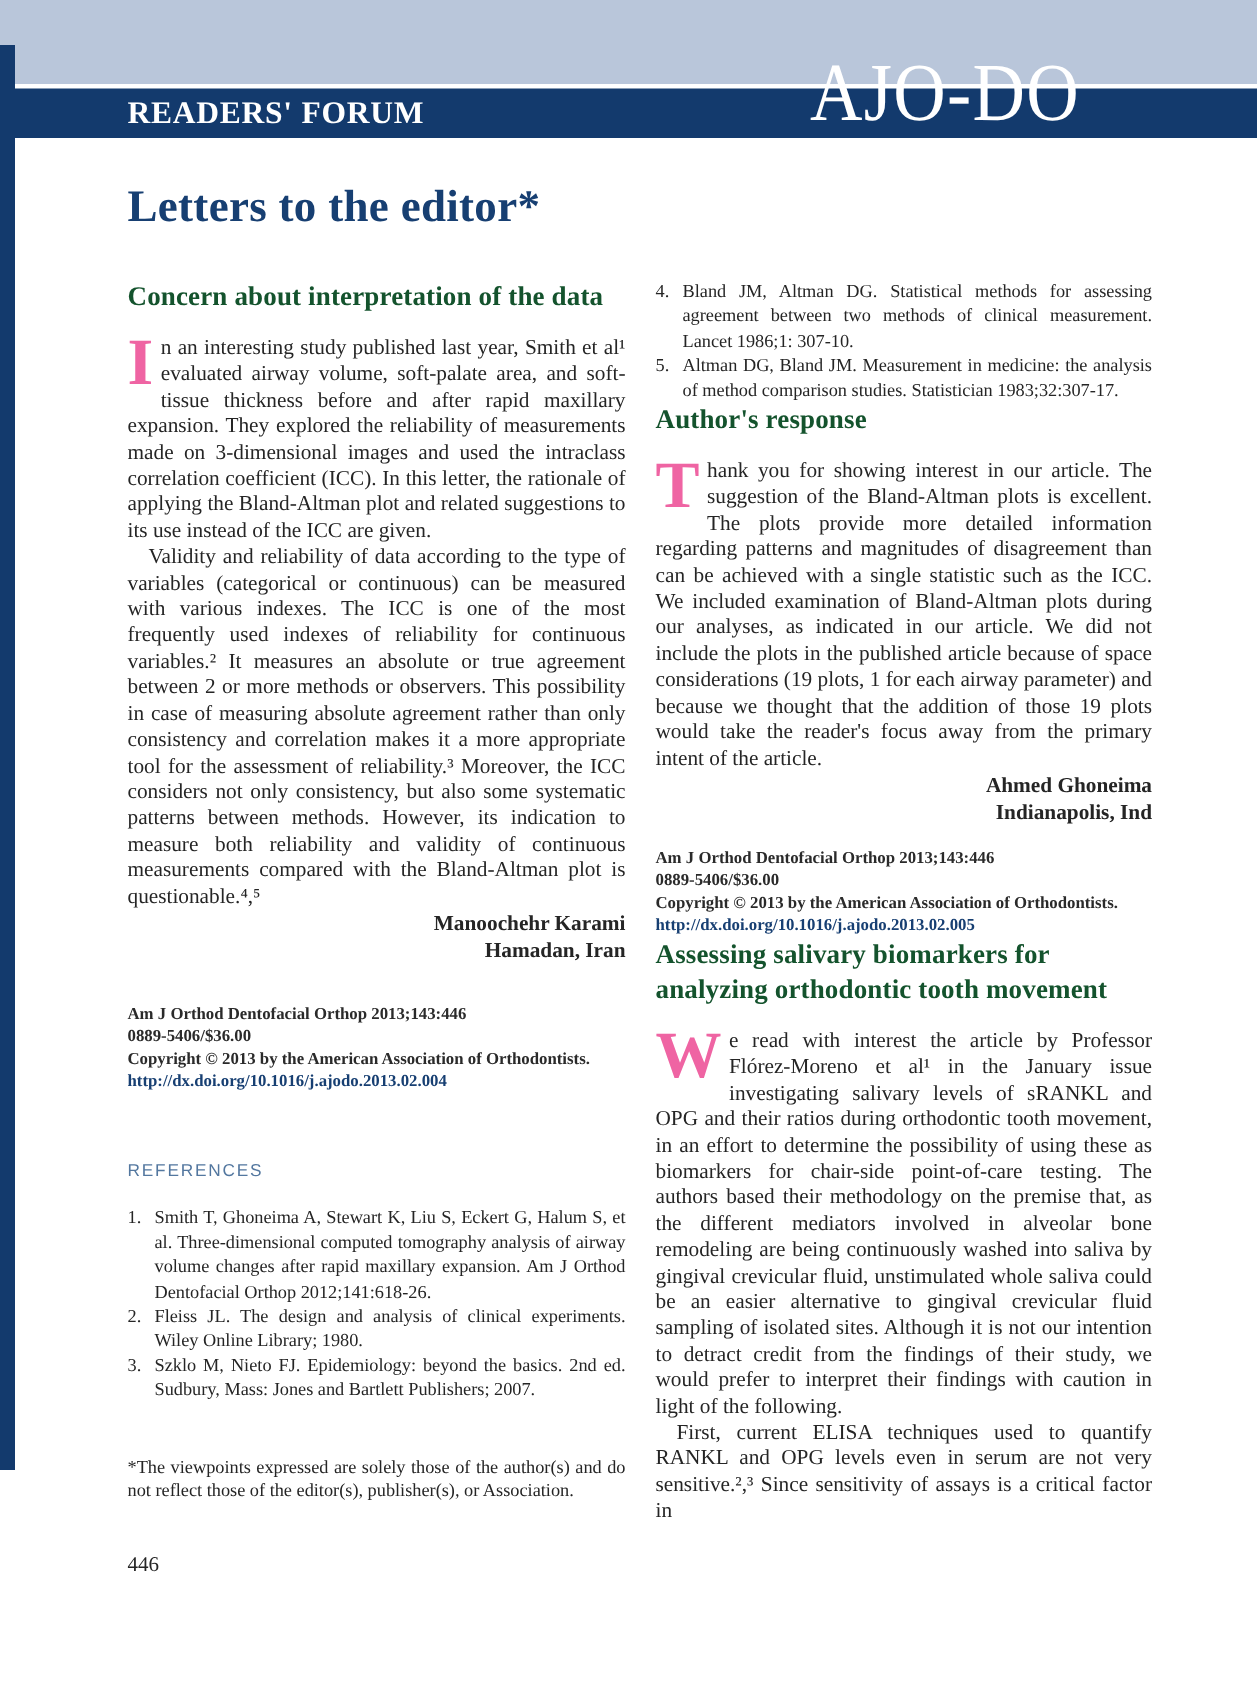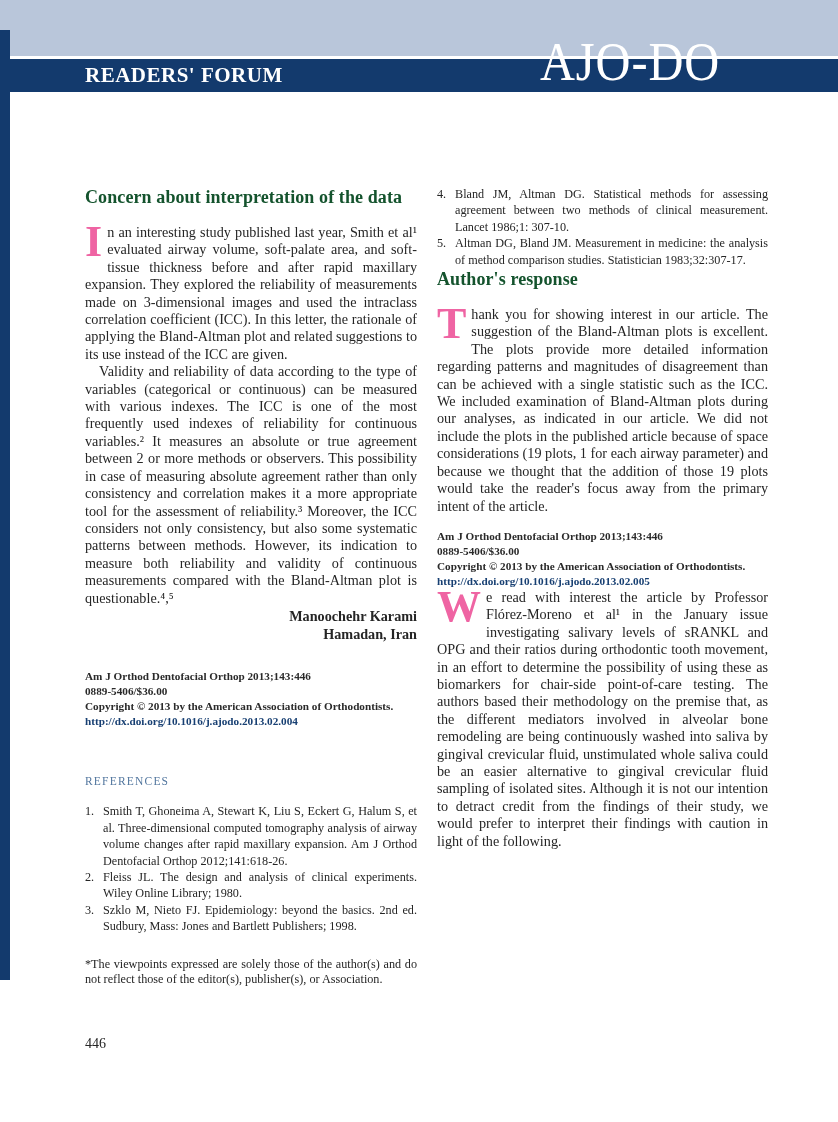--- a/index.html
+++ b/index.html
@@ -35,44 +35,45 @@
   p.body{margin:0;}
   p.body.indent{text-indent:14px;}
   .dropcap{
     float:left;color:#ef64a3;font-weight:bold;font-size:44px;line-height:34px;
     padding:1px 5px 0 0;
   }
   .signature{text-align:right;font-weight:bold;margin:0;line-height:18px;}
   .citation{margin-top:26px;font-size:11.2px;line-height:15px;font-weight:bold;text-align:left;color:#2a2a2a;}
   .citation .doi{color:#173f72;text-decoration:none;display:block;}
   .refs-label{
-    font-family:Liberation Serif, serif;color:#53779f;font-size:11.5px;
+    font-family:Liberation Sans, sans-serif;color:#53779f;font-size:11.5px;
     letter-spacing:1.2px;margin-top:44px;text-align:left;
   }
   .ref-list{margin-top:13px;}
   .ref{display:flex;font-size:12.2px;line-height:16.4px;margin:0;}
   .ref .num{flex:none;width:18px;text-align:left;}
   .ref .txt{flex:1;text-align:justify;}
-  .footnote{margin-top:22px;font-size:12.2px;line-height:15.8px;text-align:justify;}
+  .footnote{margin-top:36px;font-size:12.2px;line-height:15.8px;text-align:justify;}
   .pageno{position:absolute;left:85px;top:1036px;font-size:14px;}
   .rc-citation{margin-top:14px;}
   .rc-h2{margin-top:26px;}
   .rc-h3{margin-top:44px;}
 </style>
 </head>
 <body>
 
 <div id="page">
 
   <div class="band-light"></div>
   <div class="band-navy"></div>
   <div class="edge-strip"></div>
   <div class="forum-label">READERS' FORUM</div>
   <div class="logo">AJO-DO</div>
 
+  <div class="page-title">Letters to the editor*</div>
 
   <div class="col col-left">
     <h2 class="section">Concern about interpretation of the data</h2>
 
     <p class="body"><span class="dropcap">I</span><span>n an interesting study published last year, Smith et al¹ evaluated airway volume, soft-palate area, and soft-tissue thickness before and after rapid maxillary expansion. They explored the reliability of measurements made on 3-dimensional images and used the intraclass correlation coefficient (ICC). In this letter, the rationale of applying the Bland-Altman plot and related suggestions to its use instead of the ICC are given.</span></p>
     <p class="body indent">Validity and reliability of data according to the type of variables (categorical or continuous) can be measured with various indexes. The ICC is one of the most frequently used indexes of reliability for continuous variables.² It measures an absolute or true agreement between 2 or more methods or observers. This possibility in case of measuring absolute agreement rather than only consistency and correlation makes it a more appropriate tool for the assessment of reliability.³ Moreover, the ICC considers not only consistency, but also some systematic patterns between methods. However, its indication to measure both reliability and validity of continuous measurements compared with the Bland-Altman plot is questionable.⁴,⁵</p>
 
     <p class="signature">
       <span>Manoochehr Karami</span><br>
       <span>Hamadan, Iran</span>
@@ -90,21 +91,21 @@
       <div class="ref">
         <span class="num">1.</span>
         <span class="txt">Smith T, Ghoneima A, Stewart K, Liu S, Eckert G, Halum S, et al. Three-dimensional computed tomography analysis of airway volume changes after rapid maxillary expansion. Am J Orthod Dentofacial Orthop 2012;141:618-26.</span>
       </div>
       <div class="ref">
         <span class="num">2.</span>
         <span class="txt">Fleiss JL. The design and analysis of clinical experiments. Wiley Online Library; 1980.</span>
       </div>
       <div class="ref">
         <span class="num">3.</span>
-        <span class="txt">Szklo M, Nieto FJ. Epidemiology: beyond the basics. 2nd ed. Sudbury, Mass: Jones and Bartlett Publishers; 1998.</span>
+        <span class="txt">Szklo M, Nieto FJ. Epidemiology: beyond the basics. 2nd ed. Sudbury, Mass: Jones and Bartlett Publishers; 2007.</span>
       </div>
     </div>
 
     <div class="footnote">*The viewpoints expressed are solely those of the author(s) and do not reflect those of the editor(s), publisher(s), or Association.</div>
   </div>
 
   <div class="col col-right">
     <div class="ref-list" style="margin-top:0;">
       <div class="ref">
         <span class="num">4.</span>
@@ -113,27 +114,33 @@
       <div class="ref">
         <span class="num">5.</span>
         <span class="txt">Altman DG, Bland JM. Measurement in medicine: the analysis of method comparison studies. Statistician 1983;32:307-17.</span>
       </div>
     </div>
 
     <h2 class="section rc-h2">Author's response</h2>
 
     <p class="body"><span class="dropcap">T</span><span>hank you for showing interest in our article. The suggestion of the Bland-Altman plots is excellent. The plots provide more detailed information regarding patterns and magnitudes of disagreement than can be achieved with a single statistic such as the ICC. We included examination of Bland-Altman plots during our analyses, as indicated in our article. We did not include the plots in the published article because of space considerations (19 plots, 1 for each airway parameter) and because we thought that the addition of those 19 plots would take the reader's focus away from the primary intent of the article.</span></p>
 
+    <p class="signature">
+      <span>Ahmed Ghoneima</span><br>
+      <span>Indianapolis, Ind</span>
+    </p>
 
     <div class="citation rc-citation">
       <span>Am J Orthod Dentofacial Orthop 2013;143:446</span><br>
       <span>0889-5406/$36.00</span><br>
       <span>Copyright © 2013 by the American Association of Orthodontists.</span>
       <a class="doi" href="#">http://dx.doi.org/10.1016/j.ajodo.2013.02.005</a>
     </div>
 
+    <h2 class="section rc-h3">Assessing salivary biomarkers for analyzing orthodontic tooth movement</h2>
 
     <p class="body"><span class="dropcap">W</span><span>e read with interest the article by Professor Flórez-Moreno et al¹ in the January issue investigating salivary levels of sRANKL and OPG and their ratios during orthodontic tooth movement, in an effort to determine the possibility of using these as biomarkers for chair-side point-of-care testing. The authors based their methodology on the premise that, as the different mediators involved in alveolar bone remodeling are being continuously washed into saliva by gingival crevicular fluid, unstimulated whole saliva could be an easier alternative to gingival crevicular fluid sampling of isolated sites. Although it is not our intention to detract credit from the findings of their study, we would prefer to interpret their findings with caution in light of the following.</span></p>
+    <p class="body indent">First, current ELISA techniques used to quantify RANKL and OPG levels even in serum are not very sensitive.²,³ Since sensitivity of assays is a critical factor in</p>
   </div>
 
   <div class="pageno">446</div>
 
 </div>
 
 </body></html>

